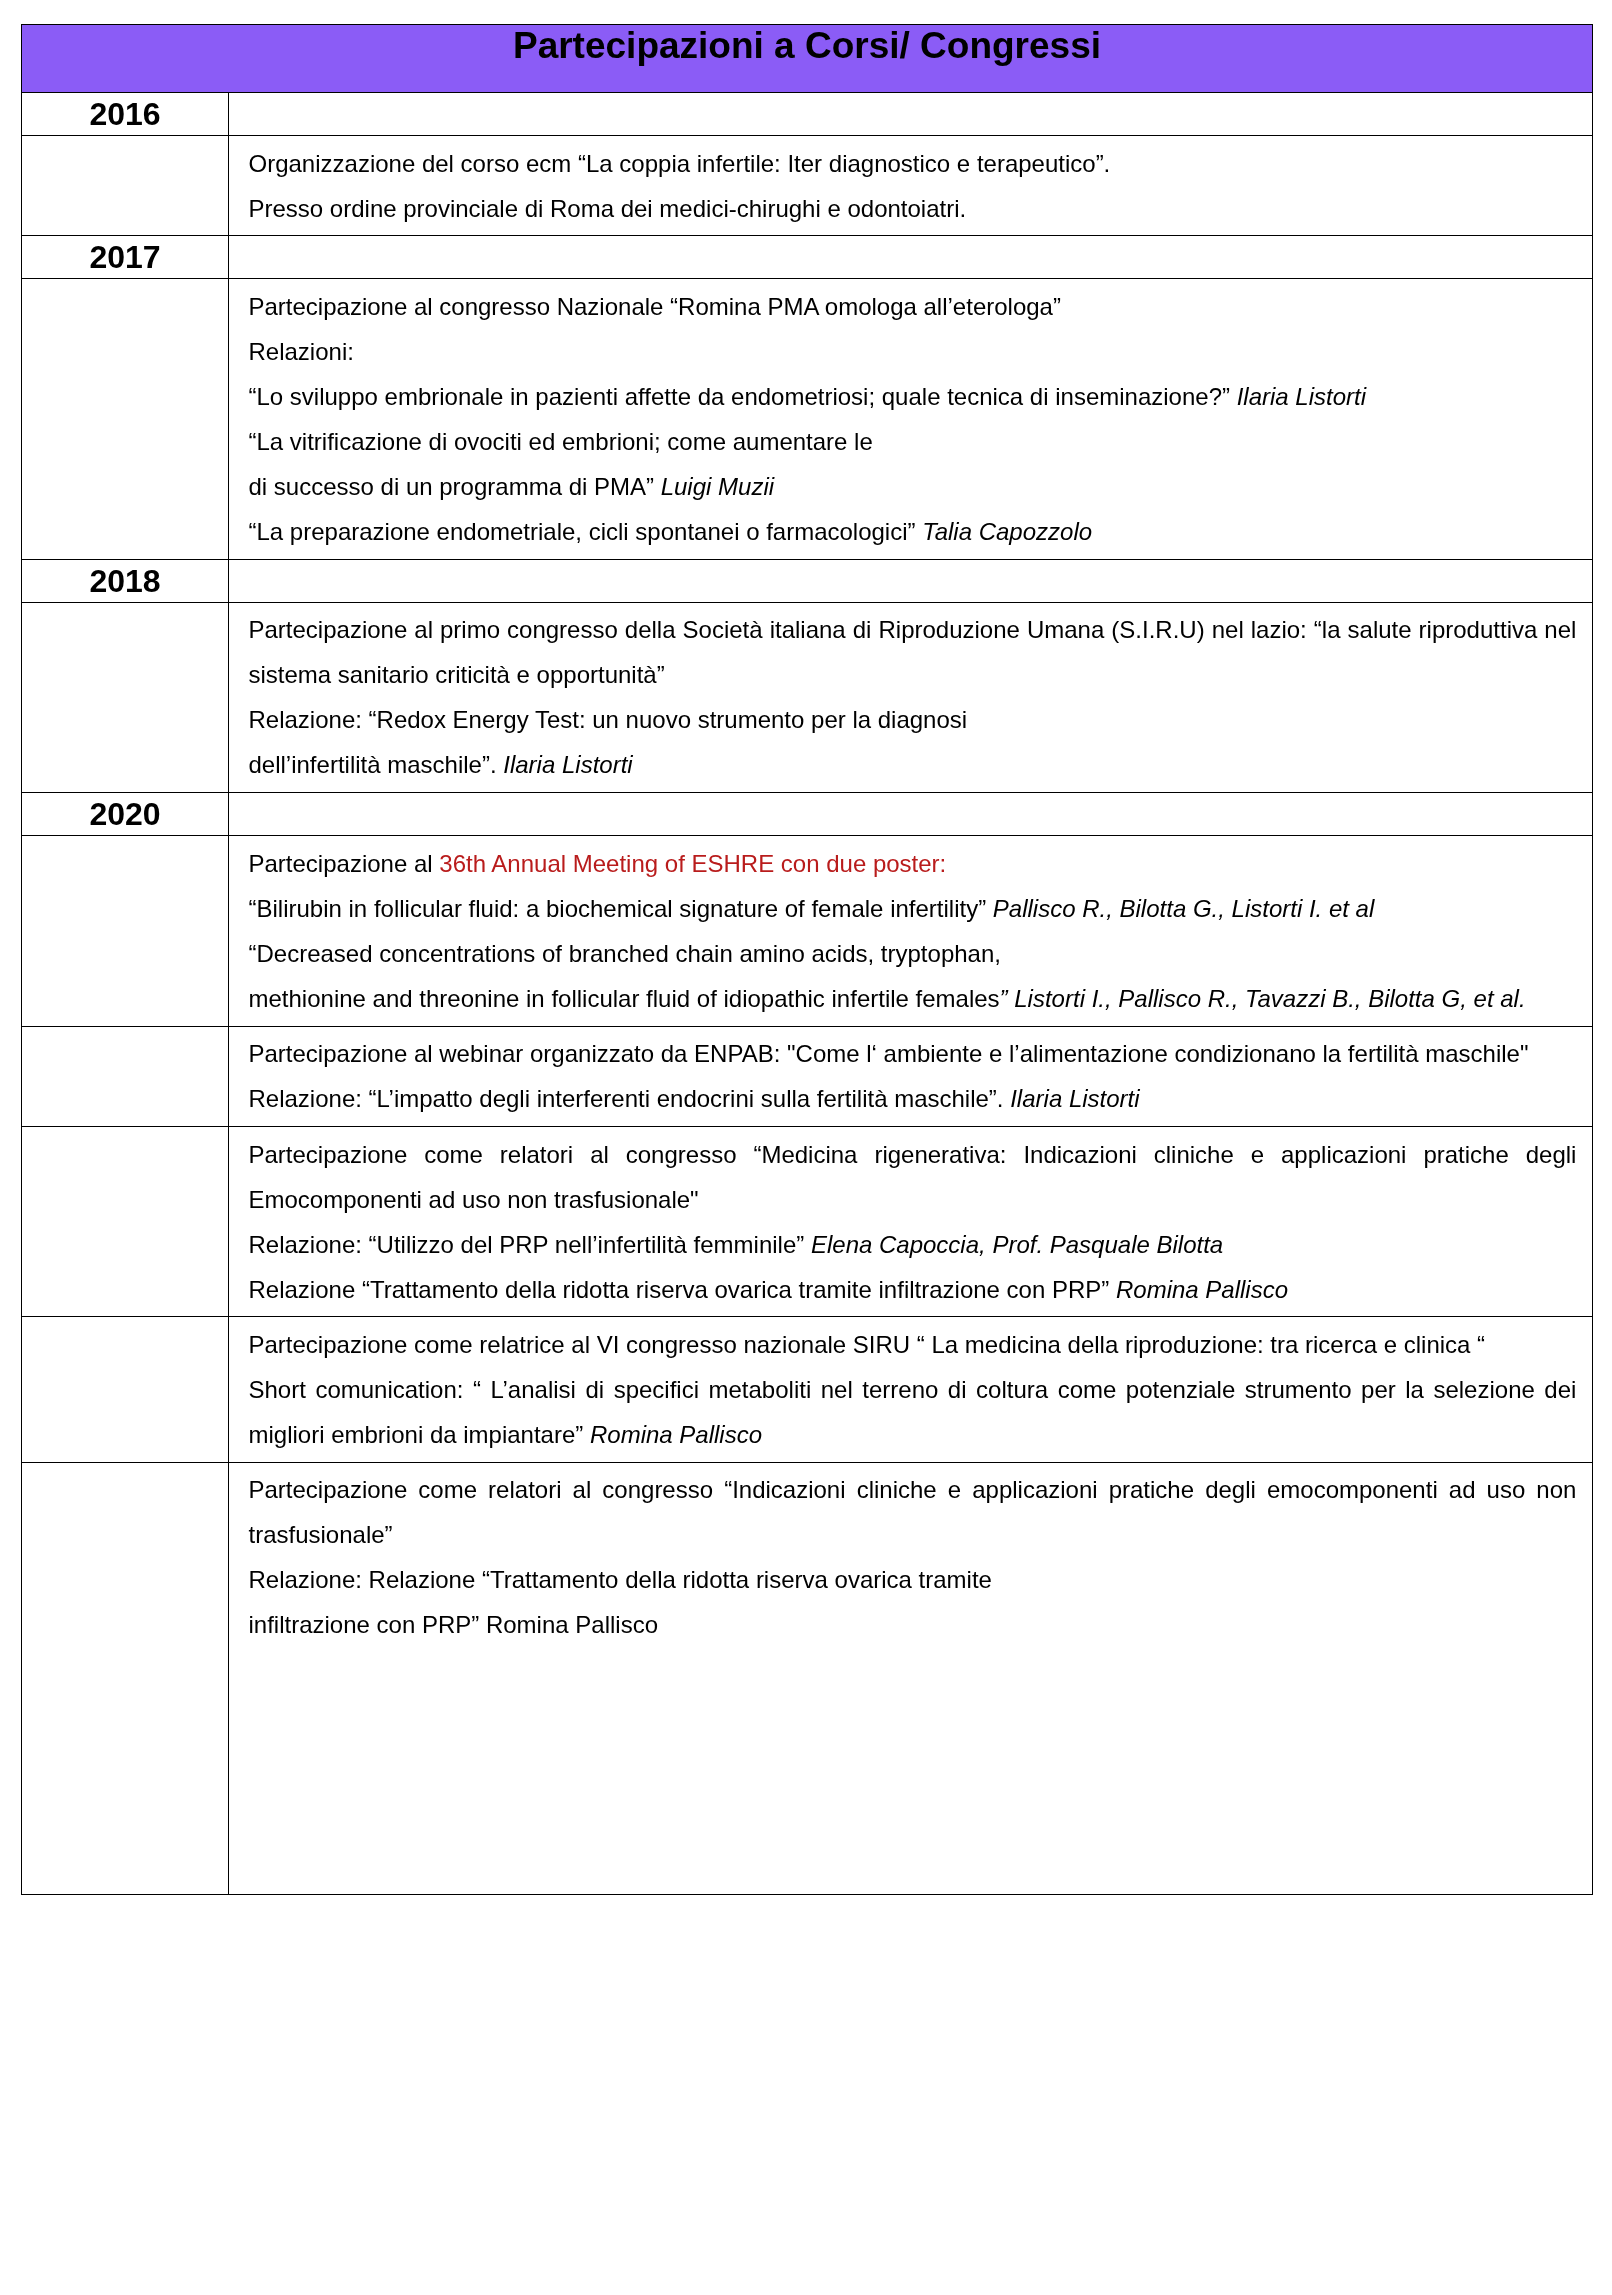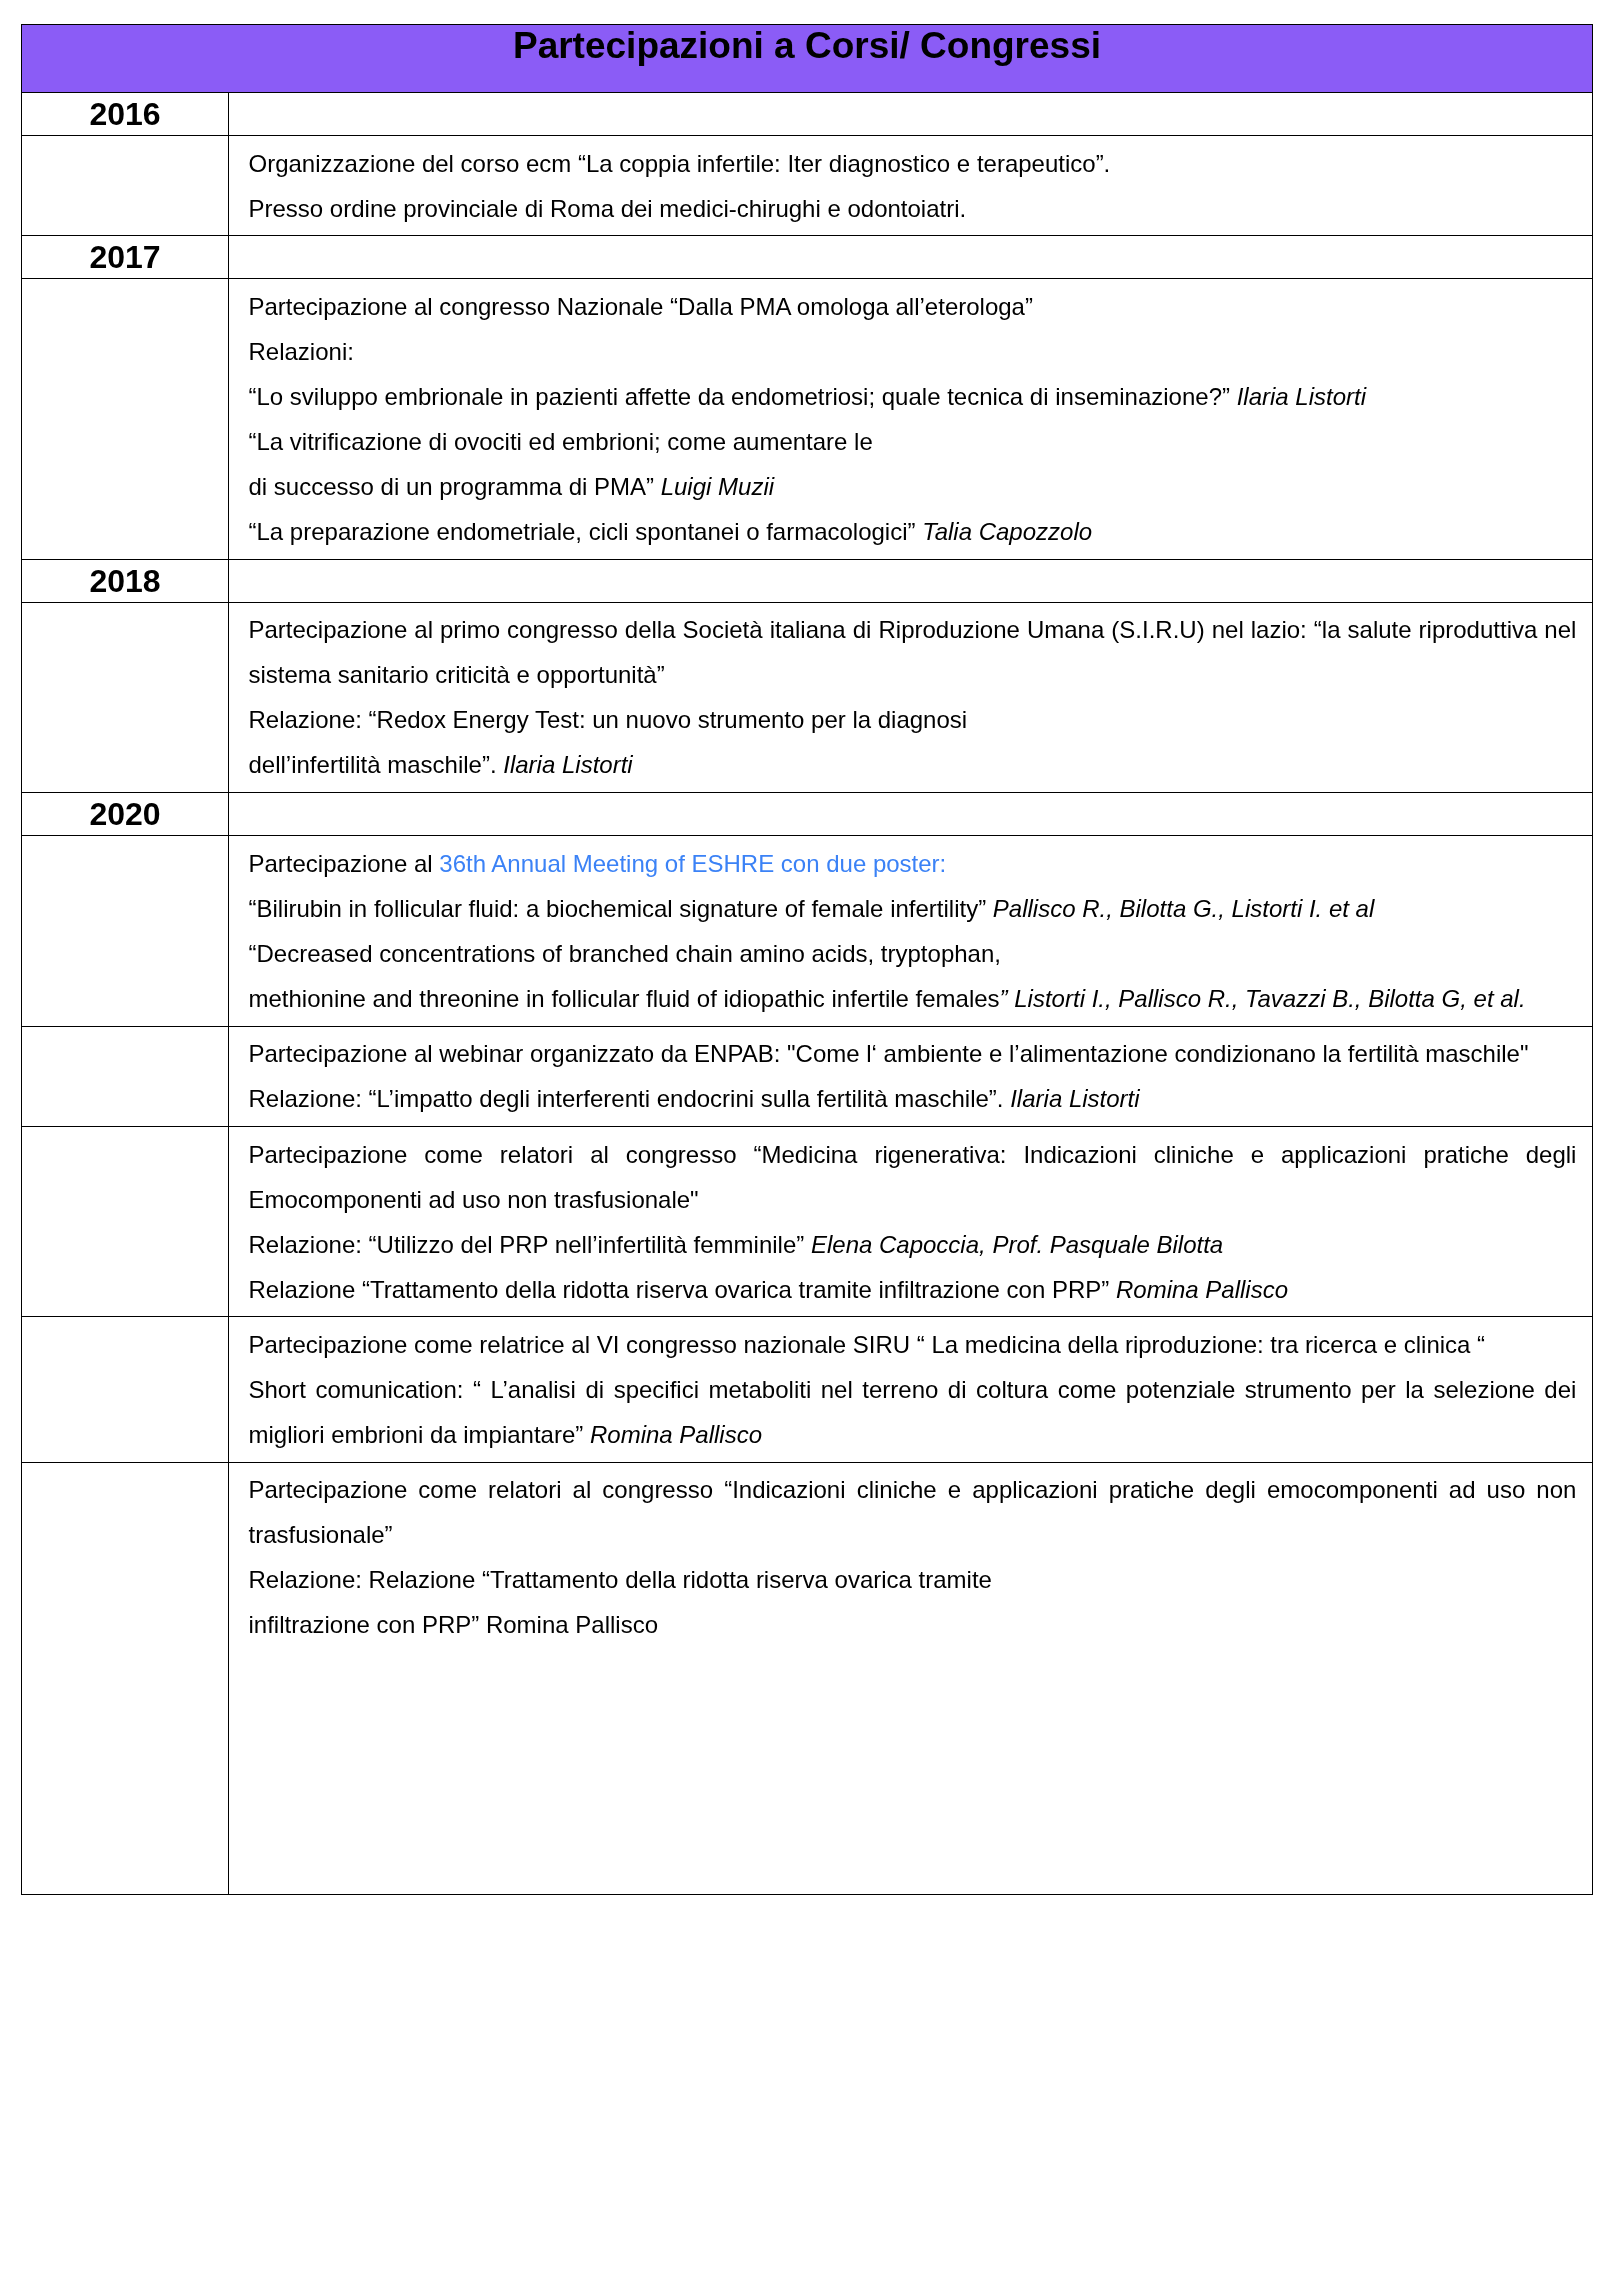--- a/index.html
+++ b/index.html
@@ -16,21 +16,21 @@
     font-size: 37px; font-weight: bold;
   }
   .year-row td { height: 42px; }
   .year-cell { text-align: center; font-weight: bold; font-size: 32px; line-height: 42px; }
   .body-cell {
     padding: 4.7px 15.6px 4.7px 19.5px !important; font-size: 24px; line-height: 45px;
     text-align: justify;
   }
   .body-cell p { margin: 0; }
   em { font-style: italic; }
-  .grey { color: #3b82f6; }
+  .grey { color: #b91c1c; }
   .last { height: 422px; }
 </style>
 </head>
 <body>
 
 <table class="cv">
   <colgroup>
       <col class="c-year">
       <col class="c-body">
     </colgroup>
@@ -51,21 +51,21 @@
           <p><span>Presso ordine provinciale di Roma dei medici-chirughi e odontoiatri.</span></p>
         </td>
       </tr>
       <tr class="year-row">
         <td class="year-cell">2017</td>
         <td></td>
       </tr>
       <tr>
         <td></td>
         <td class="body-cell">
-          <p><span>Partecipazione al congresso Nazionale “Dalla PMA omologa all’eterologa”</span></p>
+          <p><span>Partecipazione al congresso Nazionale “Romina PMA omologa all’eterologa”</span></p>
           <p><span>Relazioni:</span></p>
           <p><span>“Lo sviluppo embrionale in pazienti affette da endometriosi; quale tecnica di inseminazione?” </span><em>Ilaria Listorti</em></p>
           <p><span>“La vitrificazione di ovociti ed embrioni; come aumentare le</span></p>
           <p><span>di successo di un programma di PMA” </span><em>Luigi Muzii</em></p>
           <p><span>“La preparazione endometriale, cicli spontanei o farmacologici” </span><em>Talia Capozzolo</em></p>
         </td>
       </tr>
       <tr class="year-row">
         <td class="year-cell">2018</td>
         <td></td>

